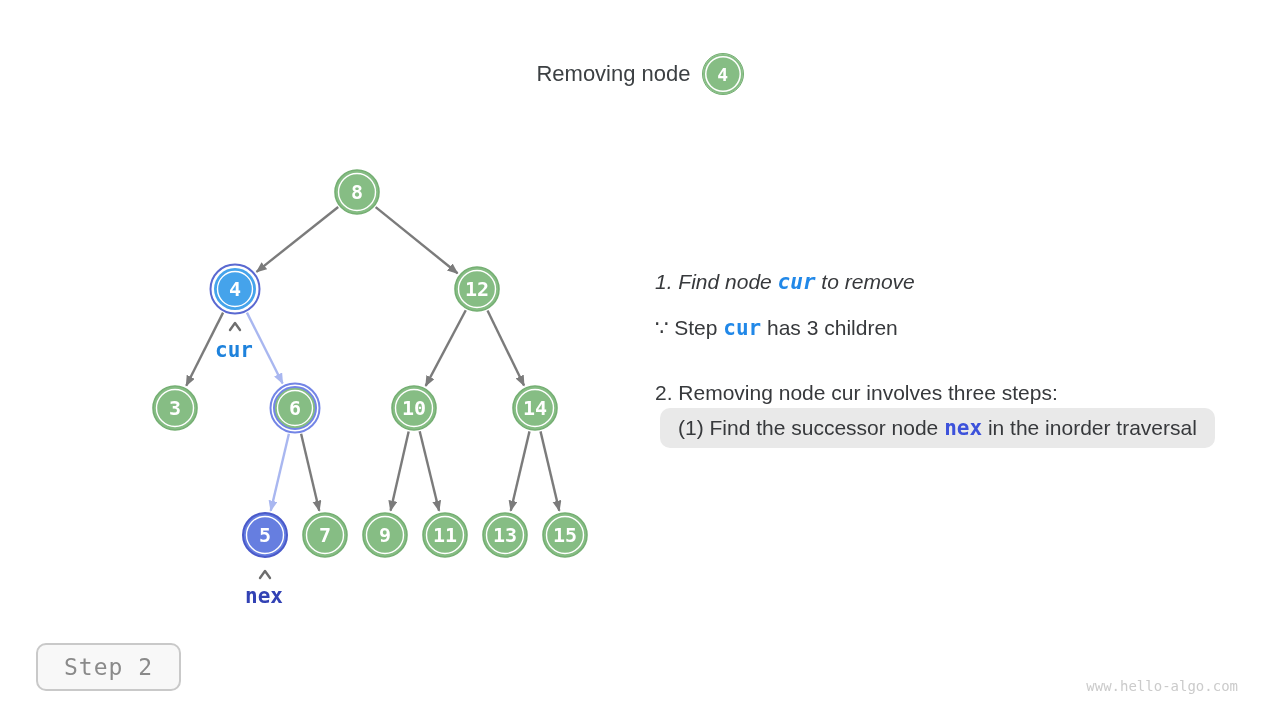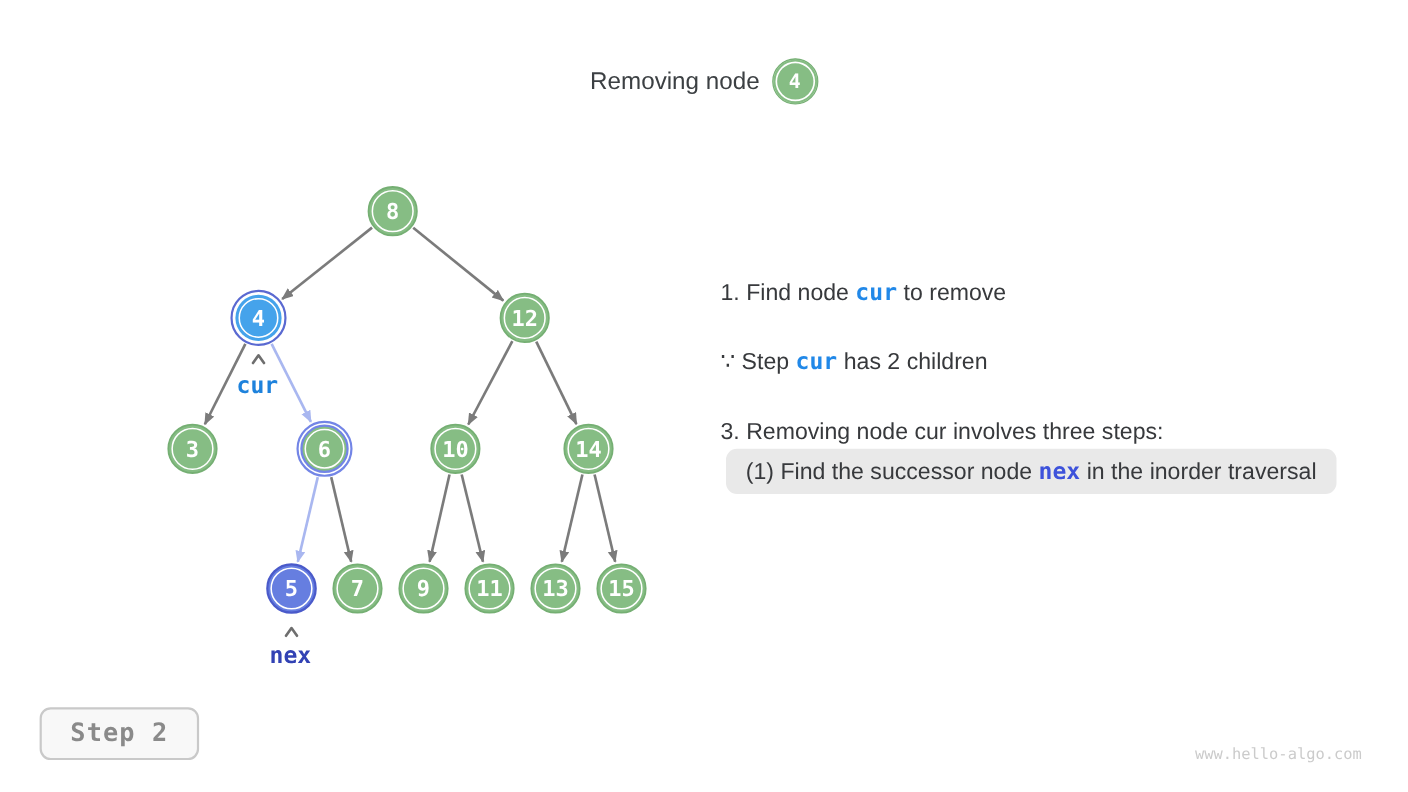--- a/index.html
+++ b/index.html
@@ -43,36 +43,36 @@
     text-anchor:middle;
   }
   svg.tree text.ptr-label{
     font-family:"DejaVu Sans Mono",monospace;font-weight:bold;font-size:21px;text-anchor:middle;
   }
   
   .note{
     position:absolute;left:655px;font-size:21px;color:var(--note-text);
     white-space:nowrap;line-height:26px;
   }
-  .note[data-note="0"]{top:253px;}
+  .note[data-note="0"]{top:269px;font-style:italic;}
   .note[data-note="1"]{top:315px;}
   .note[data-note="2"]{top:380px;}
   .note-highlight{
     left:660px;top:408px;background:var(--highlight-bg);
     border-radius:10px;padding:7px 18px 7px 18px;
   }
   .code{font-family:"DejaVu Sans Mono",monospace;font-weight:bold;}
   .code-blue{color:var(--code-blue);}
   .code-indigo{color:var(--code-indigo);}
   
   .step-badge{
     position:absolute;left:36px;top:643px;min-width:145px;height:48px;
     border:2px solid var(--step-border);border-radius:10px;background:var(--step-bg);
     display:flex;align-items:center;justify-content:center;
-    font-family:"DejaVu Sans Mono",monospace;font-weight:bold;font-size:23px;
+    font-family:"DejaVu Sans Mono",monospace;font-weight:normal;font-size:23px;
     color:var(--step-text);letter-spacing:1px;padding:0 20px;
   }
   
   .watermark{
     position:absolute;right:42px;bottom:26px;
     font-family:"DejaVu Sans Mono",monospace;font-size:14px;color:var(--watermark-text);
   }
 </style>
 </head>
 <body>
@@ -185,22 +185,22 @@
         </g>
         <g>
           <polyline points="260,578 265,571 270,578" fill="none" stroke="#6E6E6E" stroke-width="2.4" stroke-linecap="round" stroke-linejoin="round"></polyline>
           <text x="264" y="603" class="ptr-label" fill="#3242B4">nex</text>
         </g>
       </g>
   </svg>
 
   <div>
     <p class="note" data-note="0"><span>1. Find node </span><span class="code code-blue">cur</span><span> to remove</span></p>
-    <p class="note" data-note="1"><span>∵ Step </span><span class="code code-blue">cur</span><span> has 2 children</span></p>
-    <p class="note" data-note="2"><span>3. Removing node cur involves three steps:</span></p>
+    <p class="note" data-note="1"><span>∵ Step </span><span class="code code-blue">cur</span><span> has 3 children</span></p>
+    <p class="note" data-note="2"><span>2. Removing node cur involves three steps:</span></p>
     <p class="note note-highlight" data-note="3"><span>(1) Find the successor node </span><span class="code code-indigo">nex</span><span> in the inorder traversal</span></p>
   </div>
 
   <div class="step-badge">Step 2</div>
 
   <div class="watermark">www.hello-algo.com</div>
 
 </div>
 
 </body></html>

